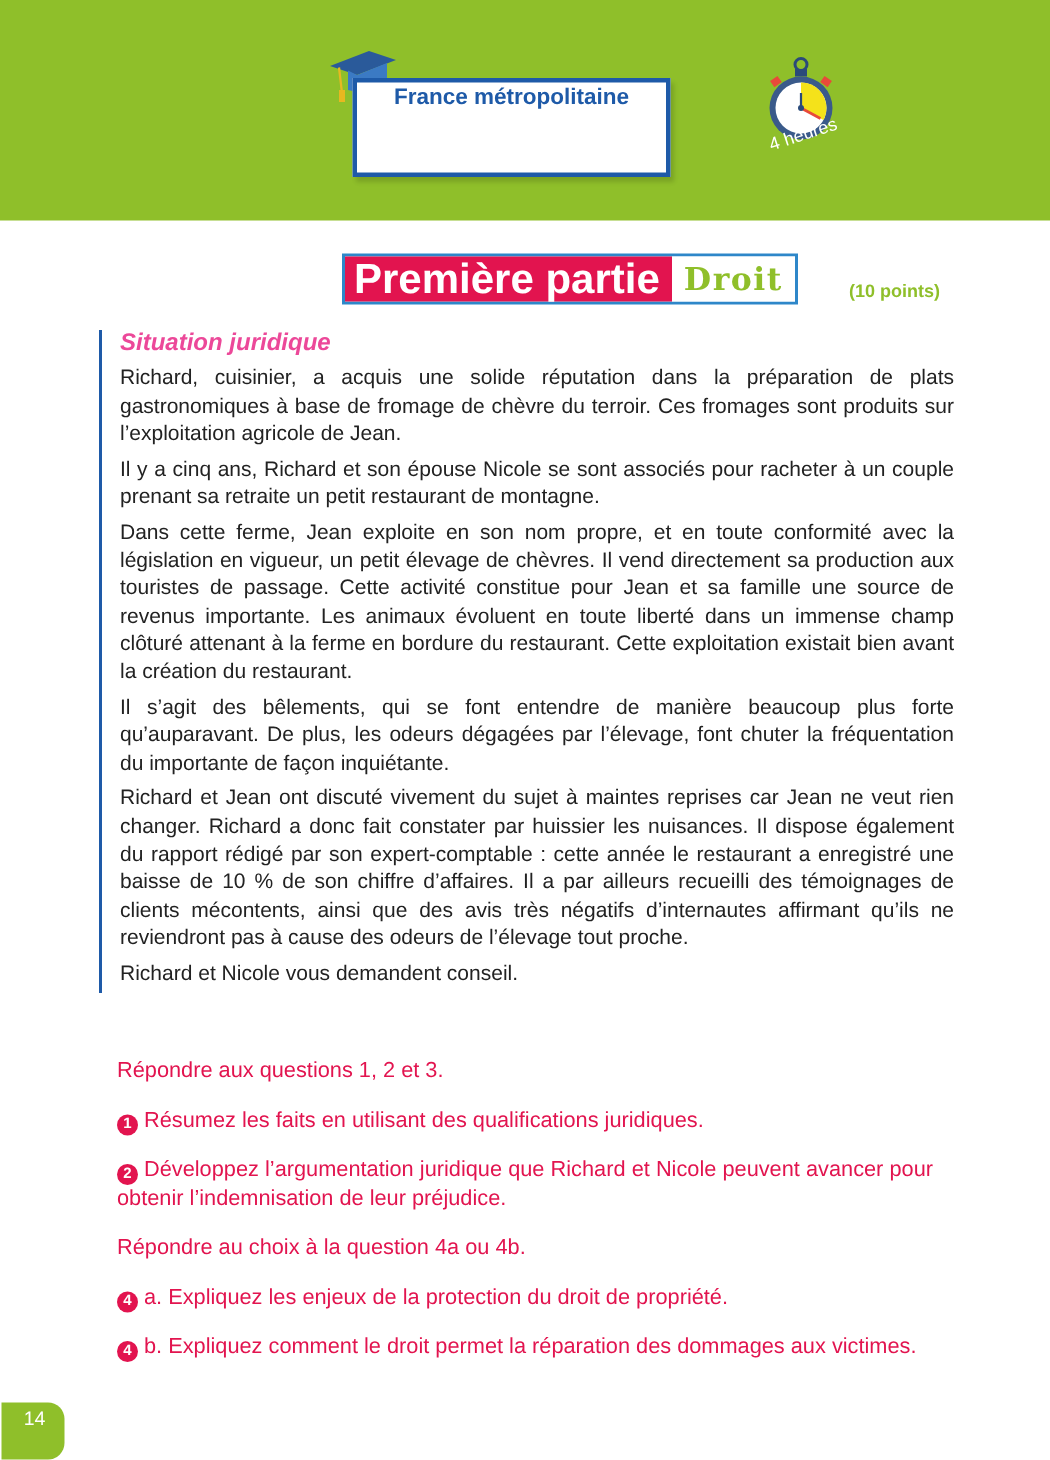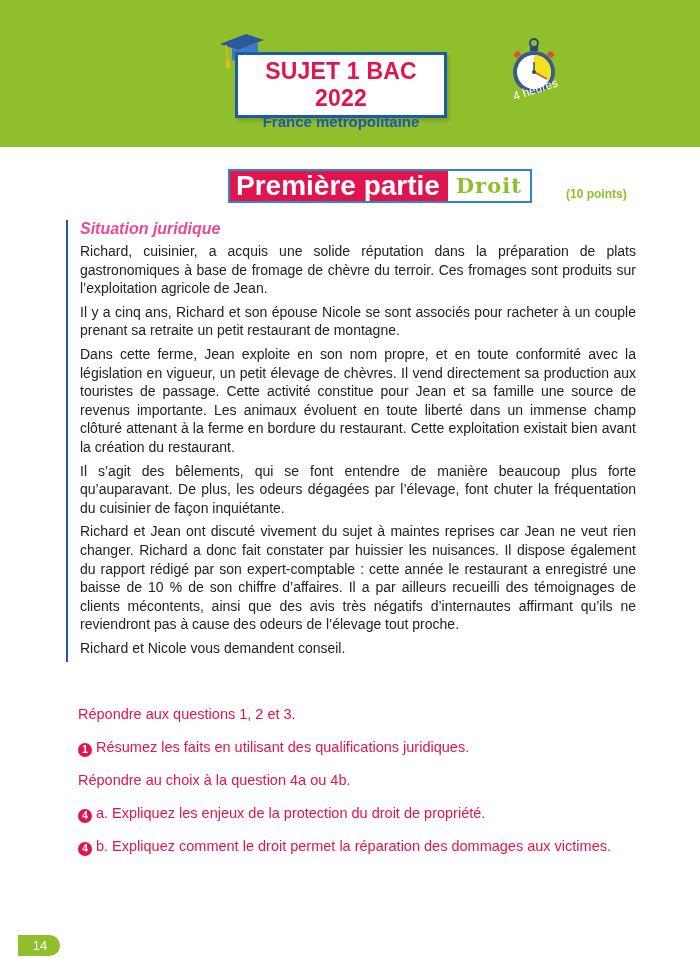--- a/index.html
+++ b/index.html
@@ -69,38 +69,37 @@
   }
   .questions .instr { margin: 0 0 14px 0; }
   .questions .q { margin: 0 0 14px 0; text-align: justify; }
   .num {
     display: inline-block; width: 14px; height: 14px; border-radius: 50%;
     background: #e2144f; color: #fff; font-size: 10px; font-weight: bold;
     text-align: center; line-height: 14px; margin-right: 4px; vertical-align: -1px;
   }
 
   .page-number {
-    position: absolute; left: 18px; top: 935px; width: 42px; height: 21px;
+    position: absolute; left: 1px; top: 935px; width: 42px; height: 38px;
     background: #8fbf2a; border-radius: 0 11px 11px 0;
     color: #fff; font-size: 13px; line-height: 21px; text-align: center; padding-left: 2px;
     box-sizing: border-box;
   }
 </style>
 </head>
 <body>
 
 <div class="header-band">
   <svg class="cap" viewBox="0 0 50 40">
     <polygon points="2,14 28,4 46,10 20,20" fill="#2a5a9a"></polygon>
     <path d="M14,17 L14,30 Q28,34 40,28 L40,12 L20,20 Z" fill="#3b7ac4"></path>
     <line x1="8" y1="15" x2="10" y2="32" stroke="#e8b820" stroke-width="1.5"></line>
     <rect x="8" y="30" width="4" height="8" fill="#e8b820"></rect>
   </svg>
   <div class="title-box">
-    <span class="title-main">SUJET 1 BAC 2022</span>
     <span class="title-sub">France métropolitaine</span>
   </div>
   <svg class="stopwatch" viewBox="0 0 52 62">
     <circle cx="26" cy="5" r="4" fill="none" stroke="#2a4a7a" stroke-width="2"></circle>
     <rect x="22" y="8" width="8" height="5" fill="#2a4a7a"></rect>
     <rect x="6" y="14" width="6" height="5" fill="#e84a3a" transform="rotate(-35 9 16)"></rect>
     <rect x="40" y="14" width="6" height="5" fill="#e84a3a" transform="rotate(35 43 16)"></rect>
     <circle cx="26" cy="34" r="21" fill="#3a5a8a"></circle>
     <circle cx="26" cy="34" r="17" fill="#ffffff"></circle>
     <path d="M26,34 L26,17 A17,17 0 0,1 41,42 Z" fill="#f4e21a"></path>
@@ -115,29 +114,32 @@
   <div class="part-label">Première partie</div>
   <div class="part-subject">Droit</div>
 </div>
 <div class="points">(10 points)</div>
 
 <section class="situation">
   <h2>Situation juridique</h2>
   <p>Richard, cuisinier, a acquis une solide réputation dans la préparation de plats gastronomiques à base de fromage de chèvre du terroir. Ces fromages sont produits sur l’exploitation agricole de Jean.</p>
   <p>Il y a cinq ans, Richard et son épouse Nicole se sont associés pour racheter à un couple prenant sa retraite un petit restaurant de montagne.</p>
   <p>Dans cette ferme, Jean exploite en son nom propre, et en toute conformité avec la législation en vigueur, un petit élevage de chèvres. Il vend directement sa production aux touristes de passage. Cette activité constitue pour Jean et sa famille une source de revenus importante. Les animaux évoluent en toute liberté dans un immense champ clôturé attenant à la ferme en bordure du restaurant. Cette exploitation existait bien avant la création du restaurant.</p>
-  <p>Il s’agit des bêlements, qui se font entendre de manière beaucoup plus forte qu’auparavant. De plus, les odeurs dégagées par l’élevage, font chuter la fréquentation du cuisinier de façon inquiétante.</p>
+  <p>Il s’agit des bêlements, qui se font entendre de manière beaucoup plus forte qu’auparavant. De plus, les odeurs dégagées par l’élevage, font chuter la fréquentation du importante de façon inquiétante.</p>
   <p>Richard et Jean ont discuté vivement du sujet à maintes reprises car Jean ne veut rien changer. Richard a donc fait constater par huissier les nuisances. Il dispose également du rapport rédigé par son expert-comptable : cette année le restaurant a enregistré une baisse de 10 % de son chiffre d’affaires. Il a par ailleurs recueilli des témoignages de clients mécontents, ainsi que des avis très négatifs d’internautes affirmant qu’ils ne reviendront pas à cause des odeurs de l’élevage tout proche.</p>
   <p>Richard et Nicole vous demandent conseil.</p>
 </section>
 
 <section class="questions">
   <p class="instr">Répondre aux questions 1, 2 et 3.</p>
   <p class="q">
     <span class="num">1</span><span>Résumez les faits en utilisant des qualifications juridiques.</span>
+  </p>
+  <p class="q">
+    <span class="num">2</span><span>Développez l’argumentation juridique que Richard et Nicole peuvent avancer pour obtenir l’indemnisation de leur préjudice.</span>
   </p>
   <p class="instr">Répondre au choix à la question 4a ou 4b.</p>
   <p class="q">
     <span class="num">4</span><span>a. Expliquez les enjeux de la protection du droit de propriété.</span>
   </p>
   <p class="q">
     <span class="num">4</span><span>b. Expliquez comment le droit permet la réparation des dommages aux victimes.</span>
   </p>
 </section>
 

